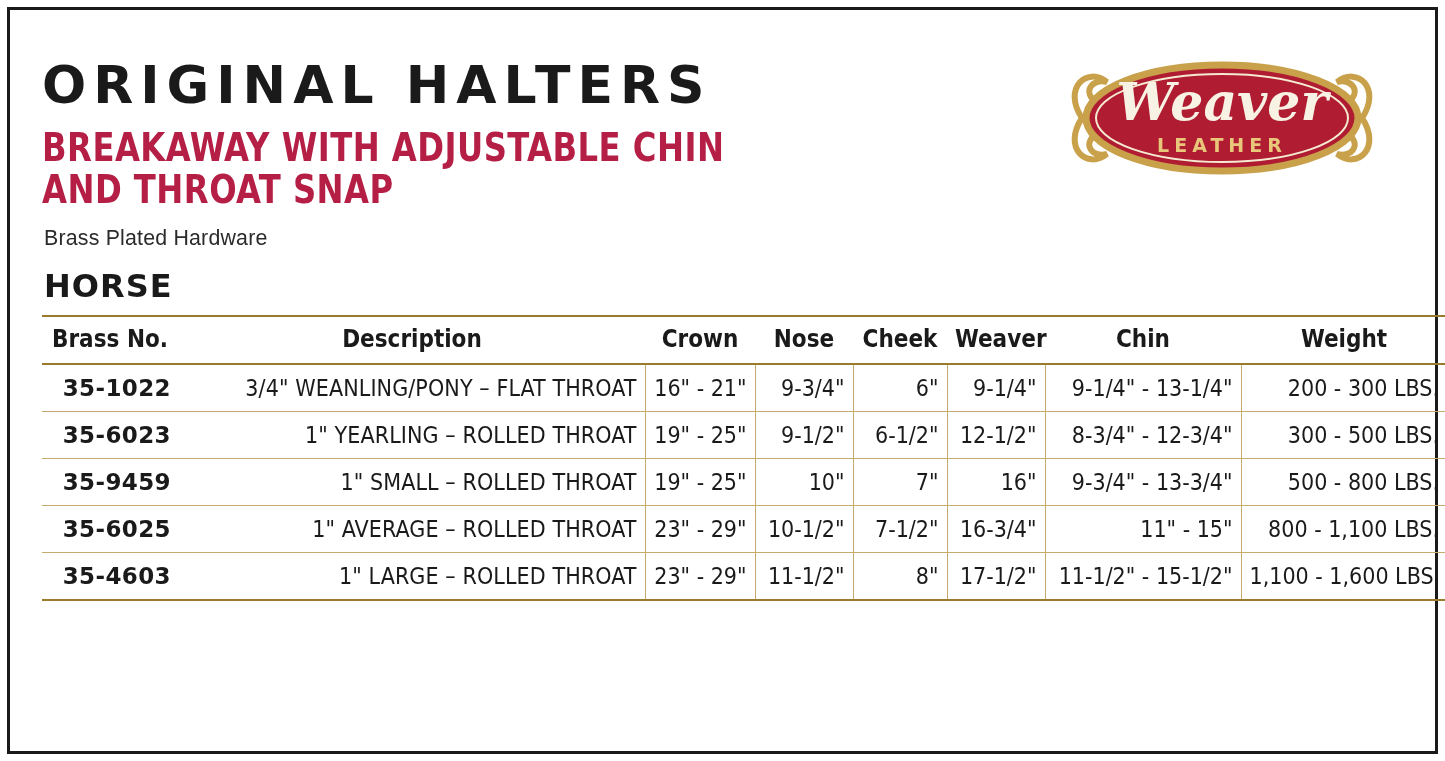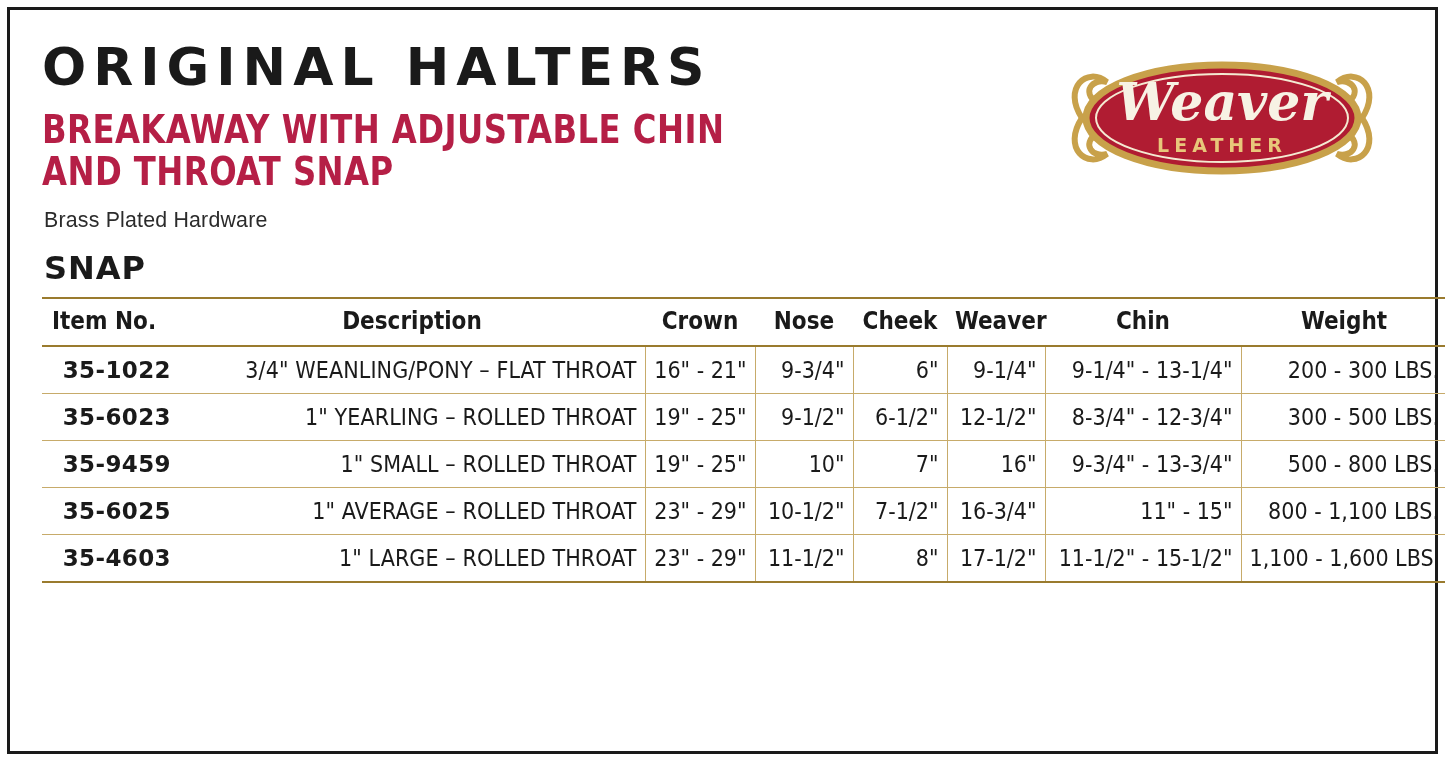--- a/index.html
+++ b/index.html
@@ -36,21 +36,21 @@
   }
 
   
   .title {
     font-family: "DejaVu Sans", sans-serif;
     font-weight: bold;
     font-size: 52px;
     letter-spacing: 7px;
     color: #1a1a1a;
     line-height: 1.05;
-    margin: 0 0 14px 0;
+    margin: 18px 0 14px 0;
     white-space: nowrap;
   }
   .subtitle {
     font-family: "DejaVu Sans Condensed", "Liberation Sans Narrow", "Liberation Sans", sans-serif;
     font-weight: bold;
     font-size: 39px;
     line-height: 1.08;
     letter-spacing: 0.5px;
     color: #b51f46;
     margin: 0 0 8px 0;
@@ -147,36 +147,36 @@
   <div class="frame"></div>
 
   <div class="content">
 
     <h1 class="title">ORIGINAL HALTERS</h1>
 
     <h2 class="subtitle">BREAKAWAY WITH ADJUSTABLE CHIN AND THROAT SNAP</h2>
 
     <div class="hardware">Brass Plated Hardware</div>
 
-    <div class="section-name">SNAP</div>
+    <div class="section-name">HORSE</div>
 
     <table class="spec">
       <colgroup>
         <col class="c-item">
           <col class="c-desc">
           <col class="c-crown">
           <col class="c-nose">
         <col class="c-cheek">
           <col class="c-throat">
           <col class="c-chin">
           <col class="c-weight">
       </colgroup>
       <thead>
         <tr>
-          <th class="left">Item No.</th>
+          <th class="left">Brass No.</th>
           <th>Description</th>
           <th>Crown</th>
           <th>Nose</th>
           <th>Cheek</th>
           <th>Weaver</th>
           <th>Chin</th>
           <th>Weight</th>
         </tr>
       </thead>
       <tbody>

